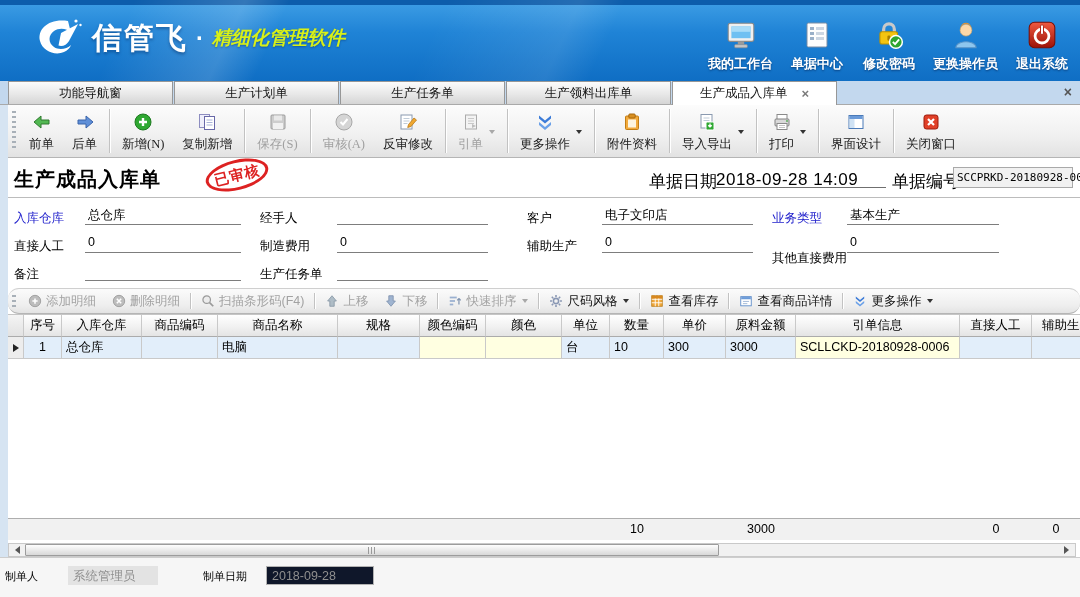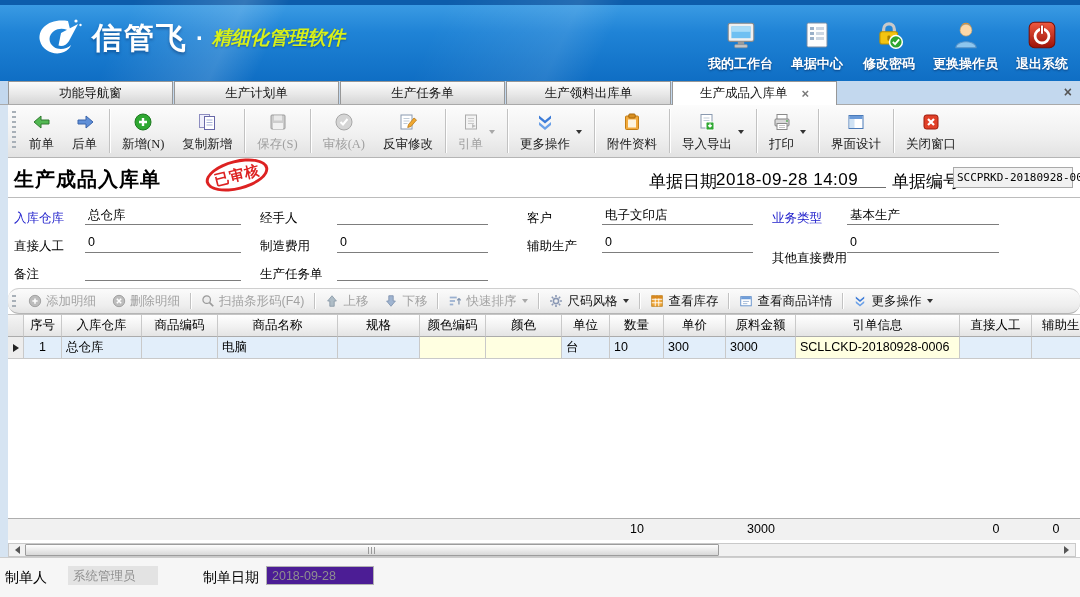--- a/index.html
+++ b/index.html
@@ -109,23 +109,23 @@
   .arr-l { width:0; height:0; border:4px solid transparent; border-right:5px solid #555; margin-right:2px; }
   .arr-r { width:0; height:0; border:4px solid transparent; border-left:5px solid #555; margin-left:2px; }
   .strack { flex:1; height:12px; position:relative; }
   .sthumb { position:absolute; left:1px; top:0; width:694px; height:12px;
     background:linear-gradient(180deg,#fefefe,#d8d8d8); border:1px solid #9c9c9c; border-radius:1px;
     display:flex; align-items:center; justify-content:center; cursor:grab; }
   .sgrip { width:8px; height:7px; background:repeating-linear-gradient(90deg,#9a9a9a 0 1px,transparent 1px 3px); }
 
   
   .footer { position:absolute; left:0; top:557px; width:1080px; height:40px; background:#f6f6f6; border-top:1px solid #cdcdcd; }
-  .flabel2 { position:absolute; top:11px; font-size:14px; }
+  .flabel2 { position:absolute; top:11px; font-size:11px; }
   .fbox { position:absolute; top:8px; height:19px; background:#e3e3e3; color:#8f8f8f; font-size:12.5px; padding:2px 0 0 5px; }
-  .fbox.bordered { background:#4c1d95; border:1px solid #b2b2b2; }
+  .fbox.bordered { background:#0f172a; border:1px solid #b2b2b2; }
 </style>
 </head>
 <body>
 
 <div class="screen">
 
   <div class="banner">
     <div class="logo">
       <svg width="50" height="44" viewBox="0 0 50 44">
         <path d="M34 5 C15 2 3 13 6 25 c2.5 10 15 15 24 11 c3.5-1.6 6-4 7-7 c-4 4-12 5.5-17 2 c-6-4-6-12 0-16 c5-3.5 13-3 17 2 L34 5 z" fill="#ffffff"></path>

